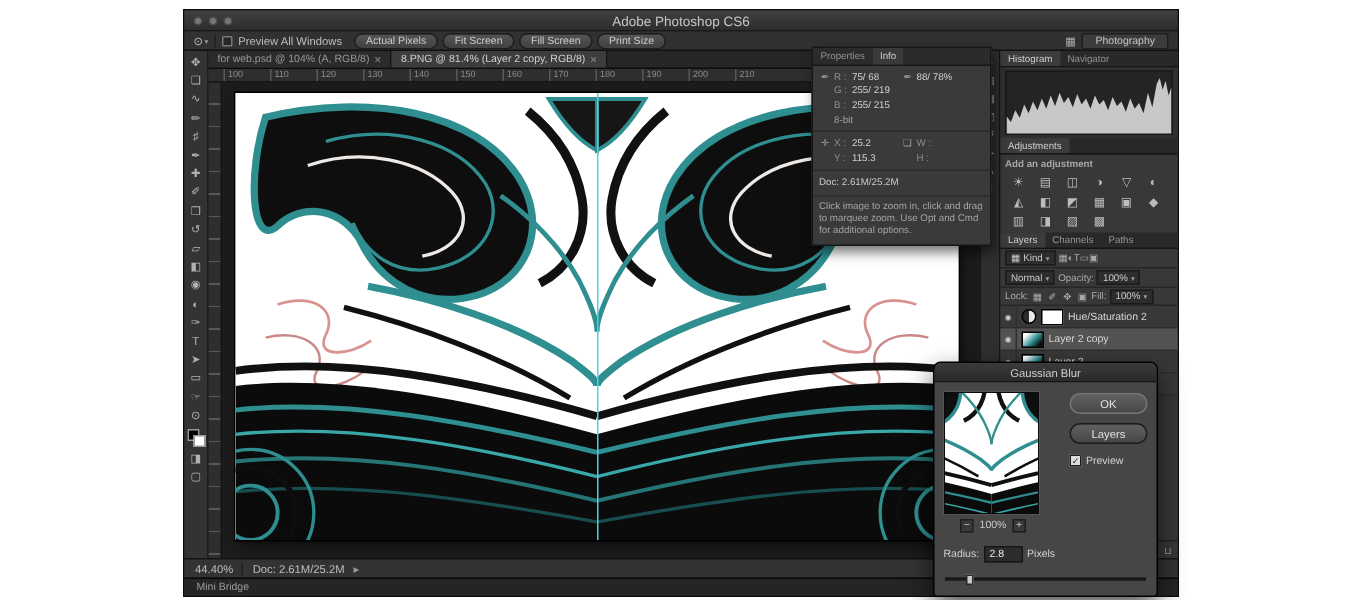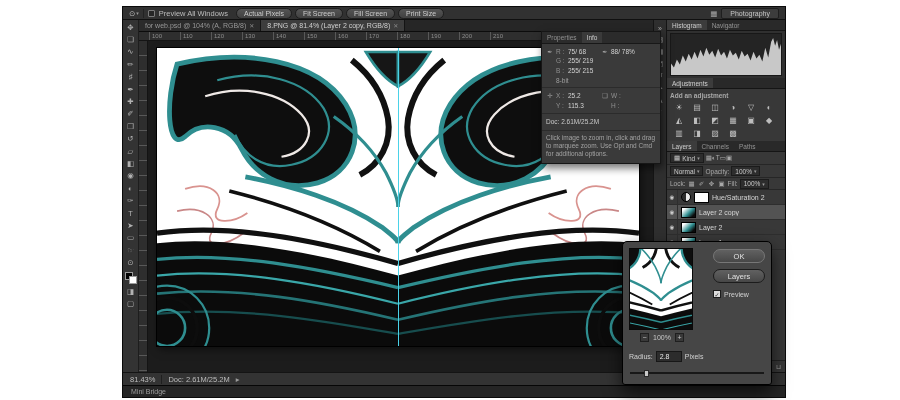--- a/index.html
+++ b/index.html
@@ -110,20 +110,28 @@
   .gb-input{width:26px;height:11px;background:#2c2c2c;border:1px solid #171717;color:#e8e8e8;display:flex;align-items:center;padding:0 3px;}
   .gb-slider{margin-top:7px;position:relative;height:9px;}
   .gb-track{position:absolute;left:1px;right:1px;top:3px;height:2px;background:#232323;border:1px solid #181818;}
   .gb-handle{position:absolute;left:15px;top:1px;width:5px;height:7px;background:#c9c9c9;border:1px solid #2a2a2a;}
 </style>
 </head>
 <body>
 
 <div class="window">
 
+  <div class="titlebar">
+    <div class="traffic">
+      <span class="light"></span>
+      <span class="light"></span>
+      <span class="light"></span>
+    </div>
+    <div class="title">Adobe Photoshop CS6</div>
+  </div>
 
   <div class="optionsbar">
     <span class="preset">
         <i>⊙</i>
         <i class="dd">▾</i>
       </span>
     <span class="checkbox"></span>
     <span>Preview All Windows</span>
     <span class="opt-buttons">
 
@@ -454,21 +462,21 @@
             <span class="bicon">◐</span>
             <span class="bicon">❐</span>
             <span class="bicon">⊞</span>
             <span class="bicon">⊔</span>
           </div>
       </div>
     </div>
   </div>
 
   <div class="statusbar">
-    <span>81.43%</span>
+    <span>44.40%</span>
     <span class="sb-divider"></span>
     <span>Doc: 2.61M/25.2M</span>
     <span class="sb-arrow">▸</span>
   </div>
   <div class="minibridge">
     <span>Mini Bridge</span>
   </div>
 
   <div class="info-panel">
     <div class="info-header">
@@ -529,20 +537,21 @@
         </div>
       </div>
       <div class="idivider"></div>
       <div class="rline doc-line">Doc: 2.61M/25.2M</div>
       <div class="idivider"></div>
       <div class="hint">Click image to zoom in, click and drag to marquee zoom. Use Opt and Cmd for additional options.</div>
     </div>
   </div>
 
   <div class="gblur">
+    <div class="gb-title">Gaussian Blur</div>
     <div class="gb-body">
       <div class="gb-preview">
         <svg viewBox="88 44 64 82" preserveAspectRatio="none">
             <use href="#artfull"></use>
           </svg>
       </div>
       <div class="gb-buttons">
         <button class="gb-btn default">OK</button>
         <button class="gb-btn">Layers</button>
       </div>

